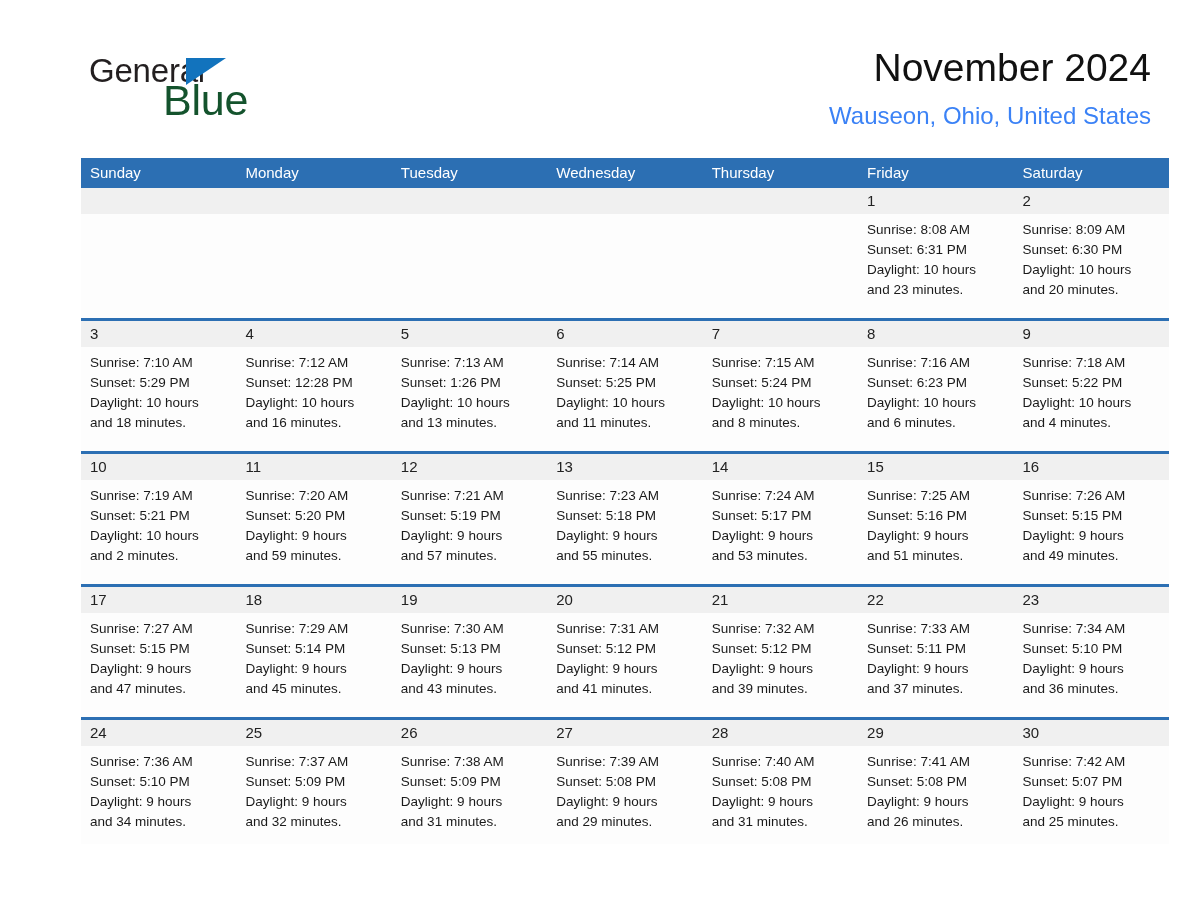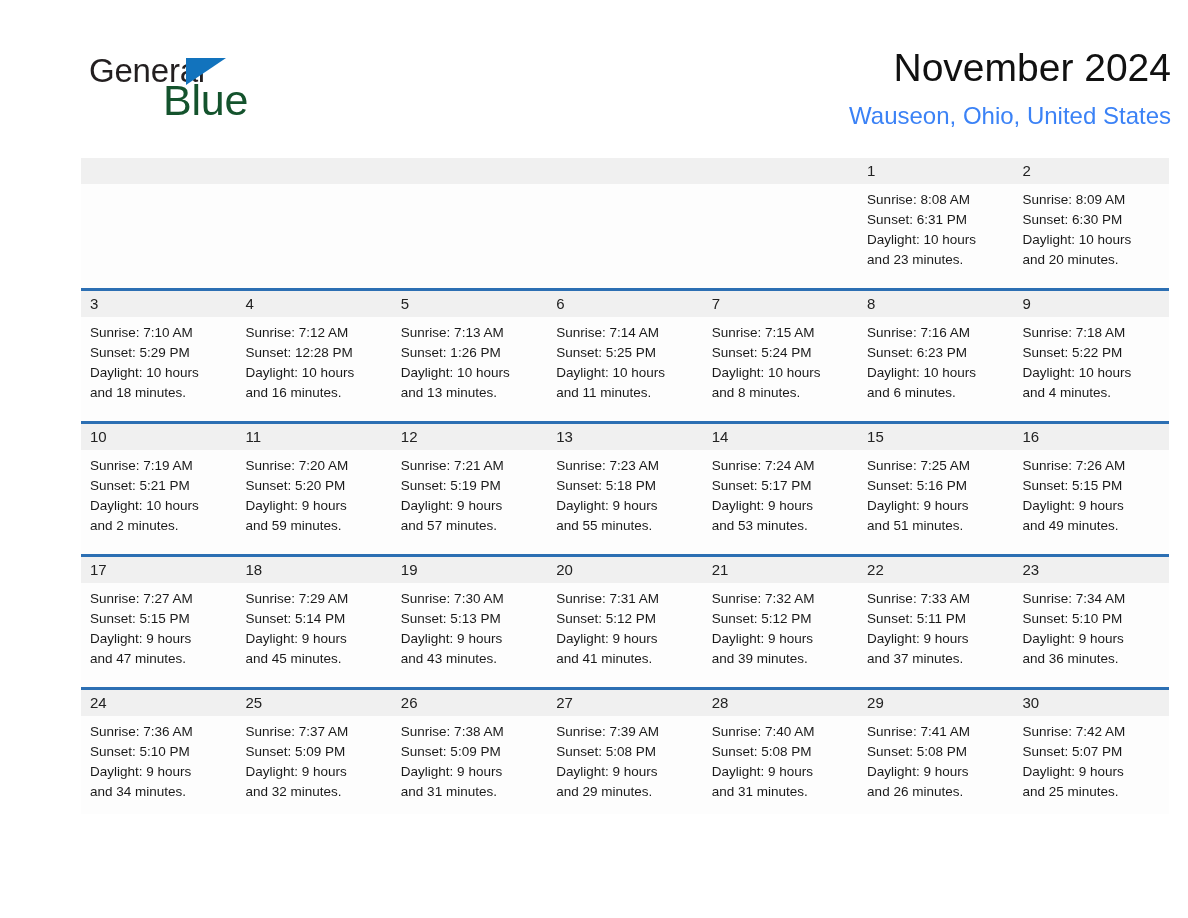--- a/index.html
+++ b/index.html
@@ -61,21 +61,21 @@
     top: 29px;
     font-size: 43px;
     line-height: 38px;
     color: #14532d;
     letter-spacing: -0.2px;
     font-family: "Liberation Sans", sans-serif;
   }
 
   .title-block {
     position: absolute;
-    right: 48px;
+    right: 68px;
     top: 44px;
     text-align: right;
     width: 700px;
   }
   .cal-title {
     font-size: 39px;
     line-height: 48px;
     color: #111111;
     font-weight: normal;
     letter-spacing: 0px;
@@ -168,20 +168,29 @@
     </div>
 
     <div class="title-block">
       <h1 class="cal-title">November 2024</h1>
       <h2 class="cal-subtitle">Wauseon, Ohio, United States</h2>
     </div>
 
   </div>
 
   <div class="calendar">
+    <div class="weekday-row" id="weekday-row">
+        <div class="weekday">Sunday</div>
+        <div class="weekday">Monday</div>
+        <div class="weekday">Tuesday</div>
+        <div class="weekday">Wednesday</div>
+        <div class="weekday">Thursday</div>
+        <div class="weekday">Friday</div>
+        <div class="weekday">Saturday</div>
+      </div>
     <div id="weeks-container">
         <div class="week-row first">
           <div class="day-cell empty">
             <div class="day-num-band">
               <div class="day-num"></div>
             </div>
             <div class="day-body"></div>
           </div>
           <div class="day-cell empty">
             <div class="day-num-band">

